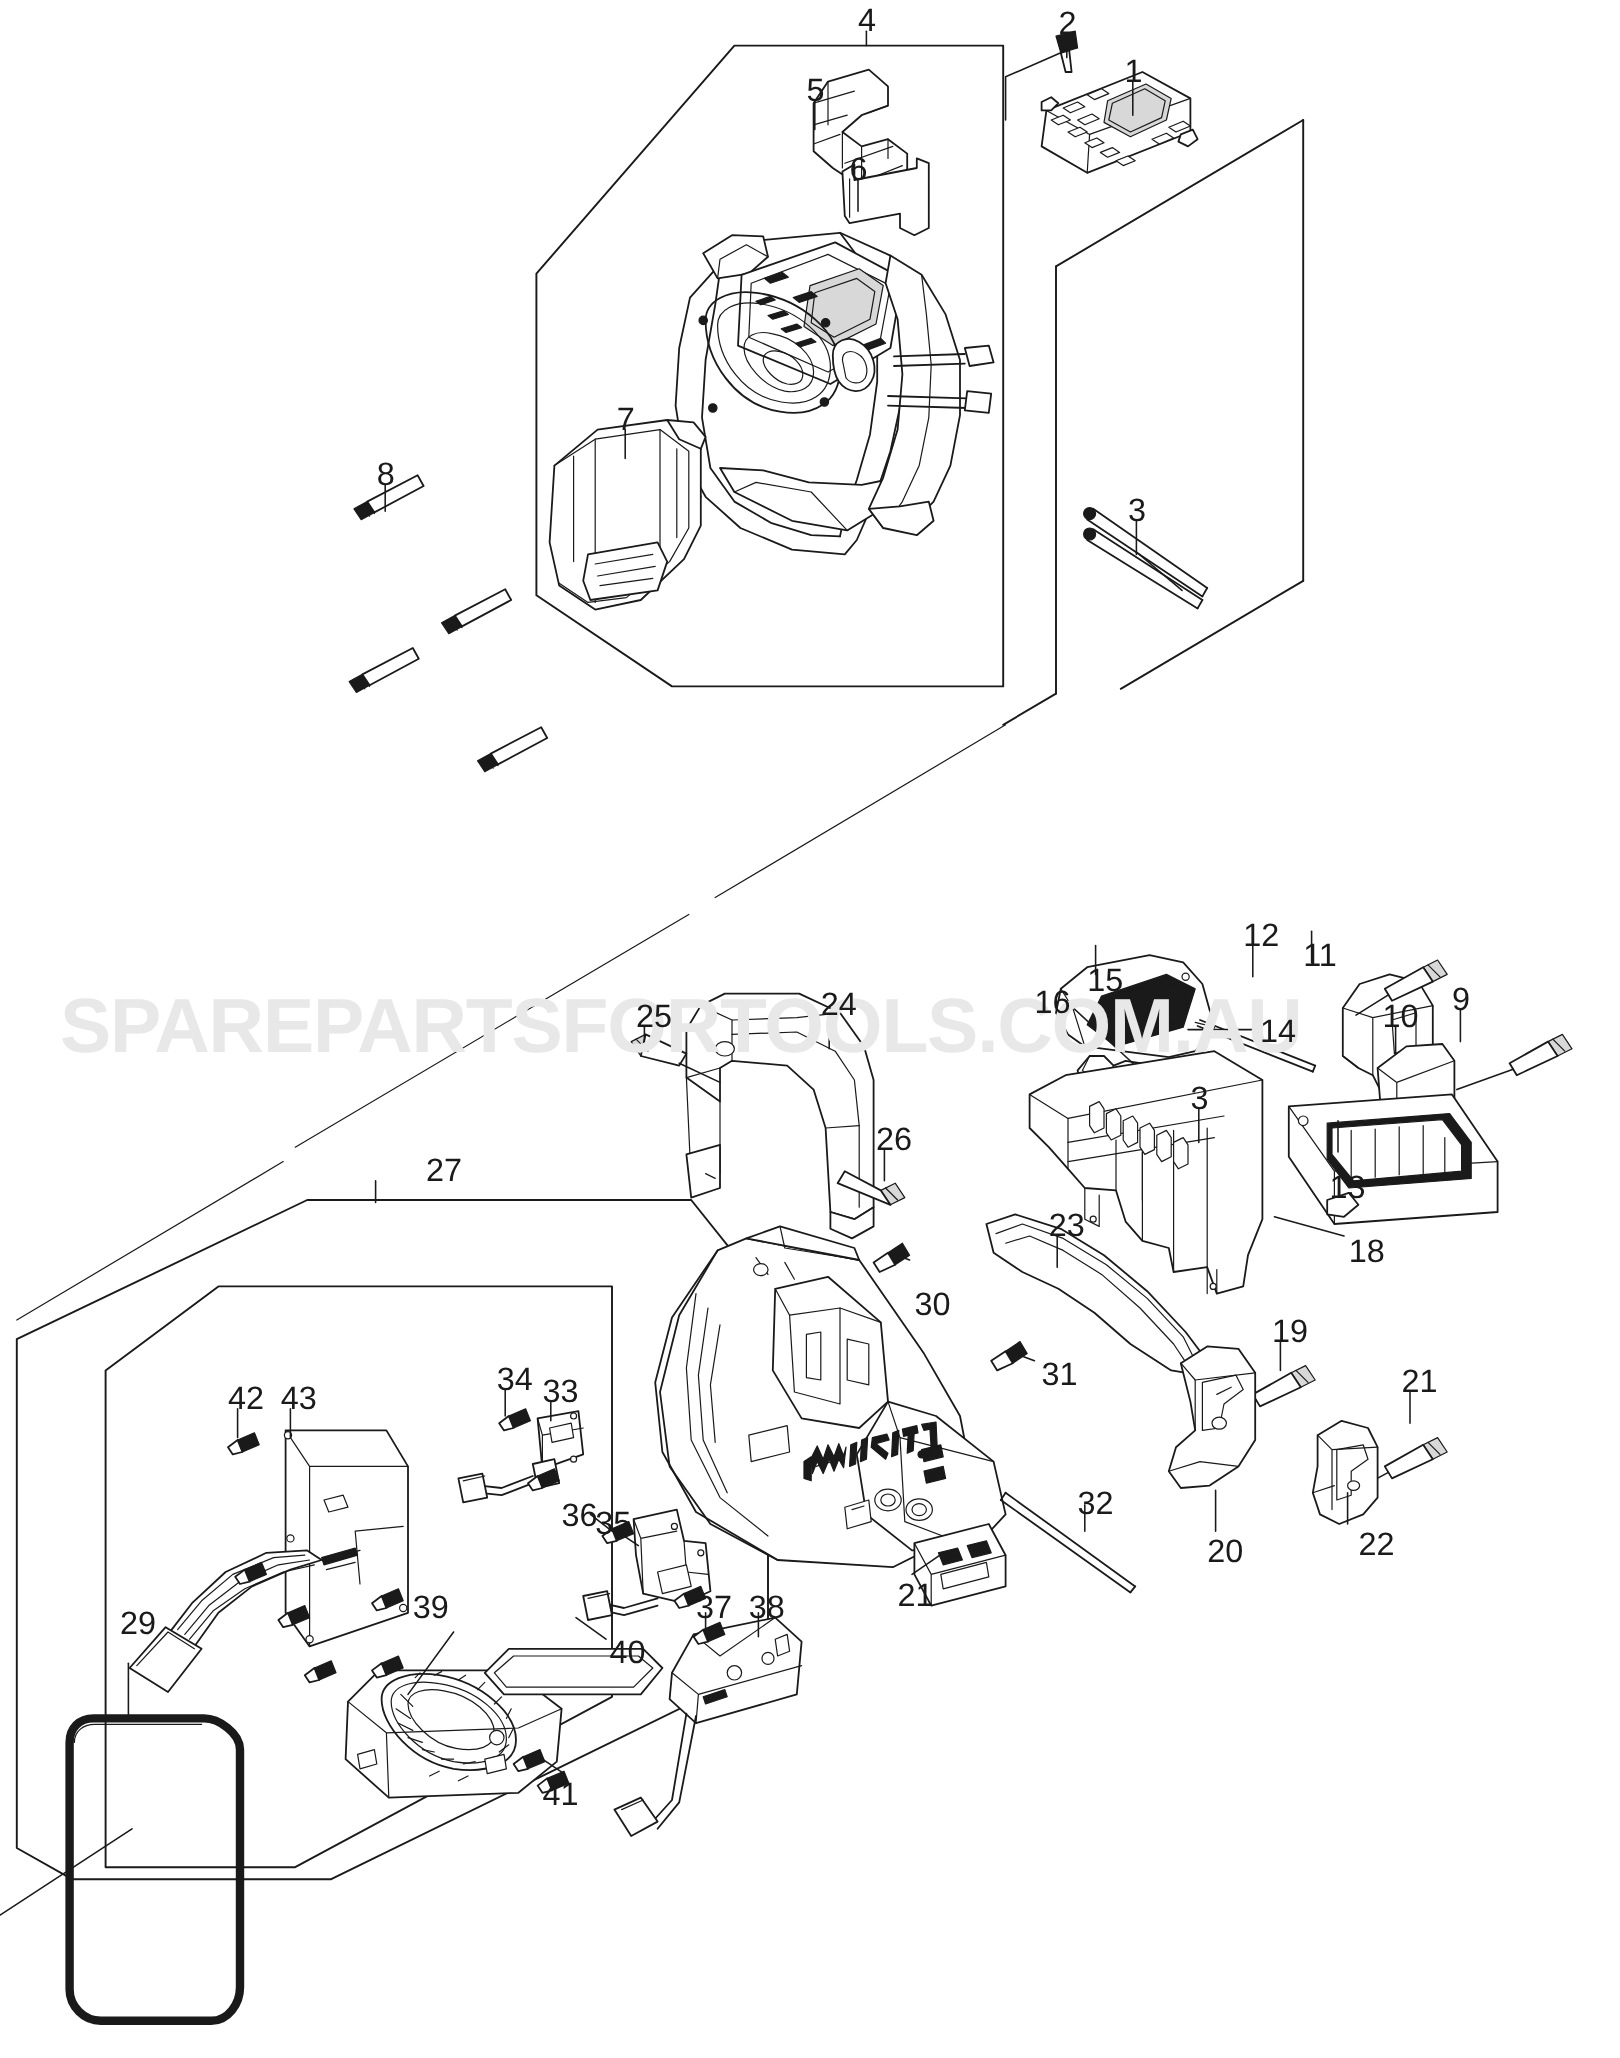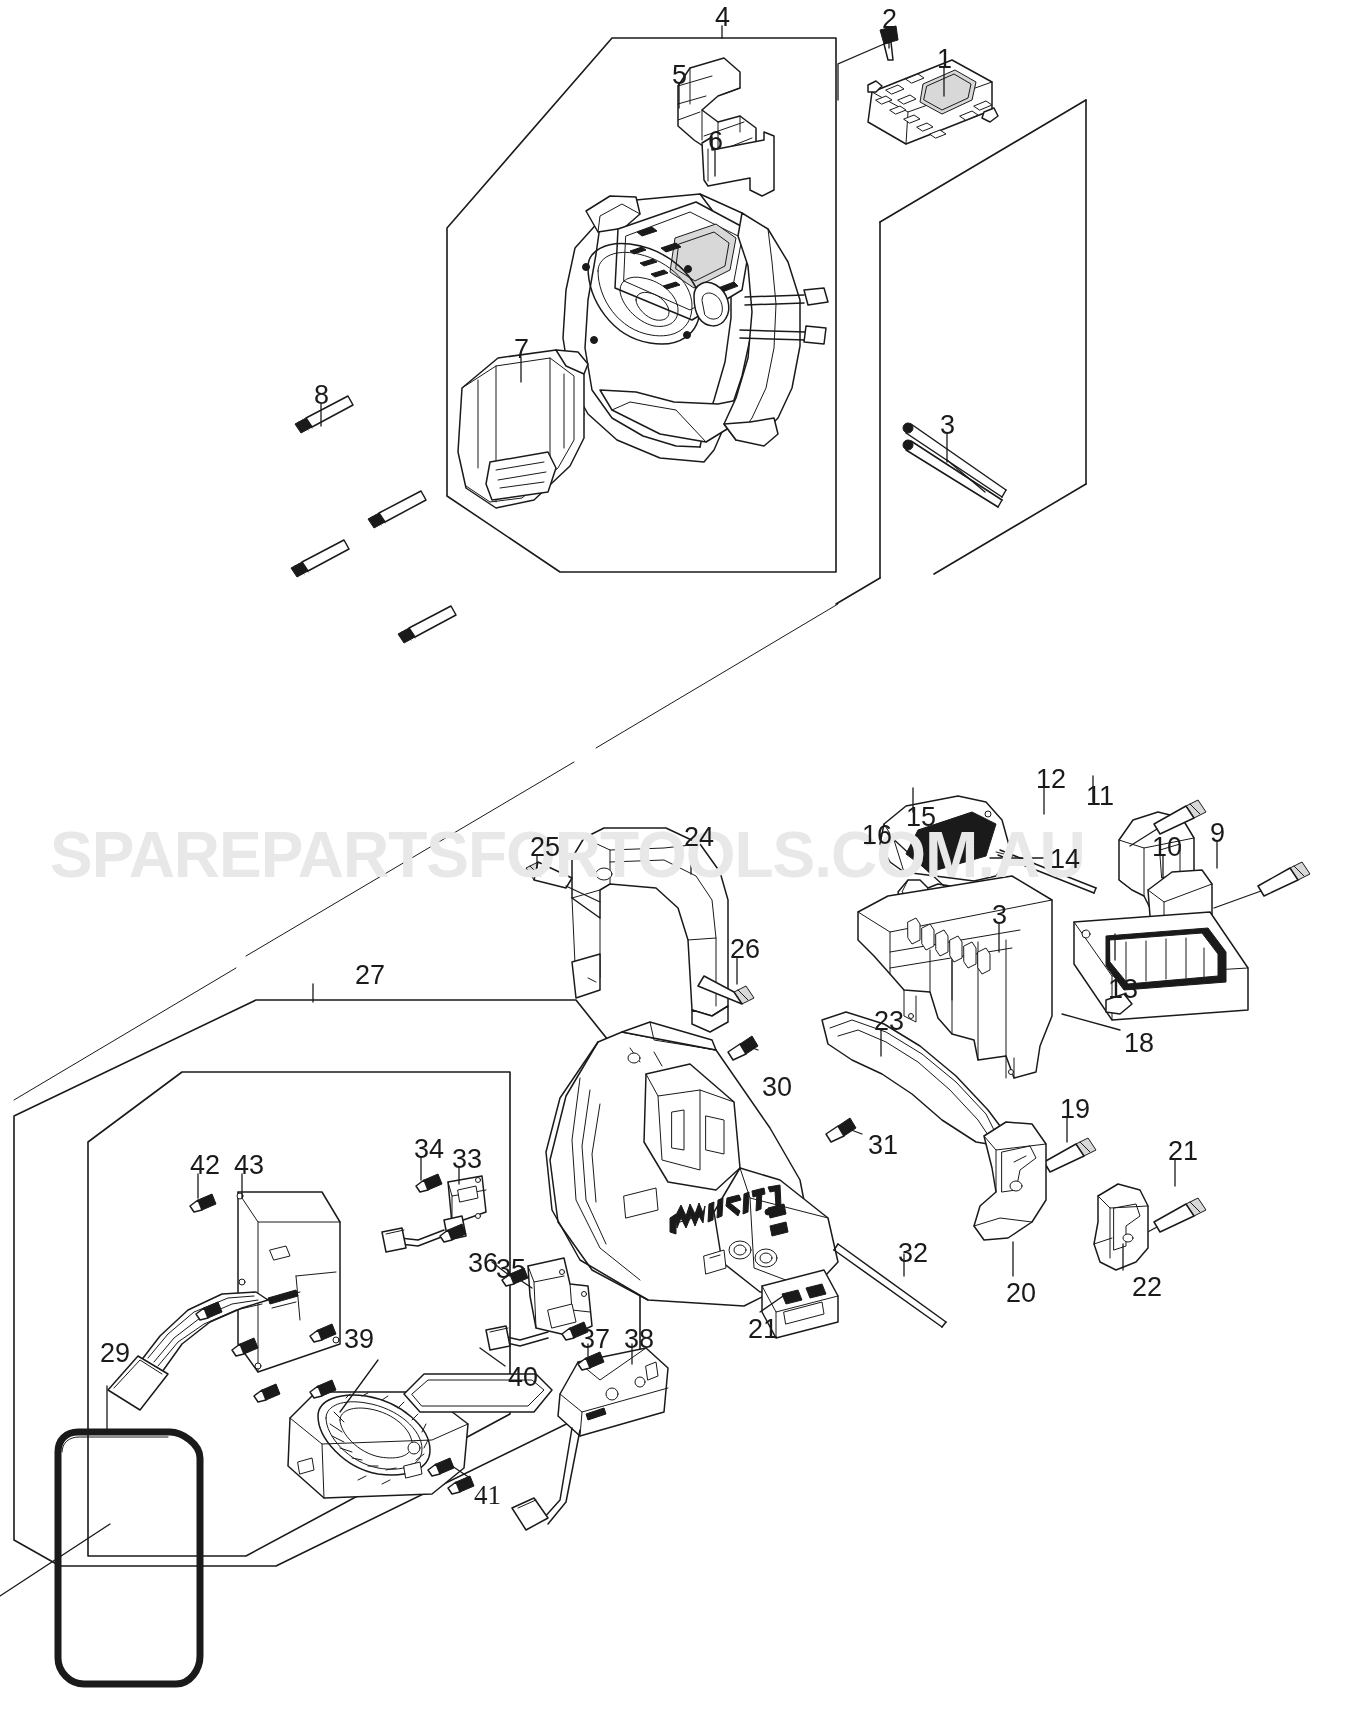--- a/index.html
+++ b/index.html
@@ -671,18 +671,18 @@
       <div class="cal" style="left: 868px; top: 1132px;">31</div>
       <div class="cal" style="left: 898px; top: 1240px;">32</div>
       <div class="cal" style="left: 452px; top: 1146px;">33</div>
       <div class="cal" style="left: 414px; top: 1136px;">34</div>
       <div class="cal" style="left: 496px; top: 1256px;">35</div>
       <div class="cal" style="left: 468px; top: 1250px;">36</div>
       <div class="cal" style="left: 580px; top: 1326px;">37</div>
       <div class="cal" style="left: 624px; top: 1326px;">38</div>
       <div class="cal" style="left: 344px; top: 1326px;">39</div>
       <div class="cal" style="left: 508px; top: 1364px;">40</div>
-      <div class="cal" style="left: 474px; top: 1482px; font-family: Liberation Serif, serif;">41</div>
+      <div class="cal" style="left: 452px; top: 1482px;">41</div>
       <div class="cal" style="left: 190px; top: 1152px;">42</div>
       <div class="cal" style="left: 234px; top: 1152px;">43</div>
     </div>
 
 </div>
 
 </body></html>

